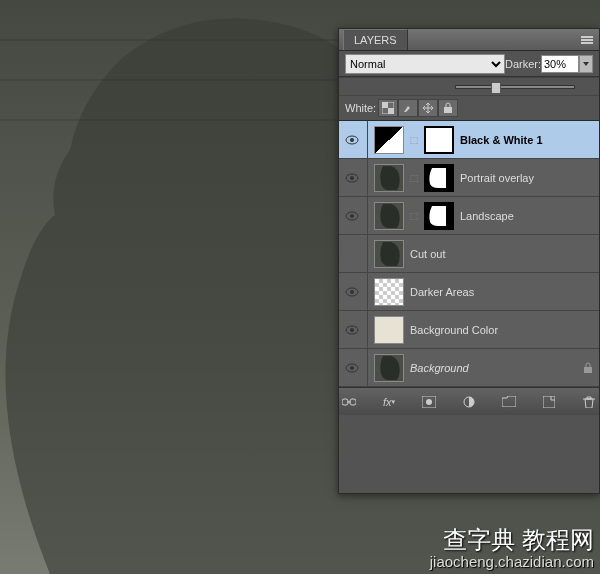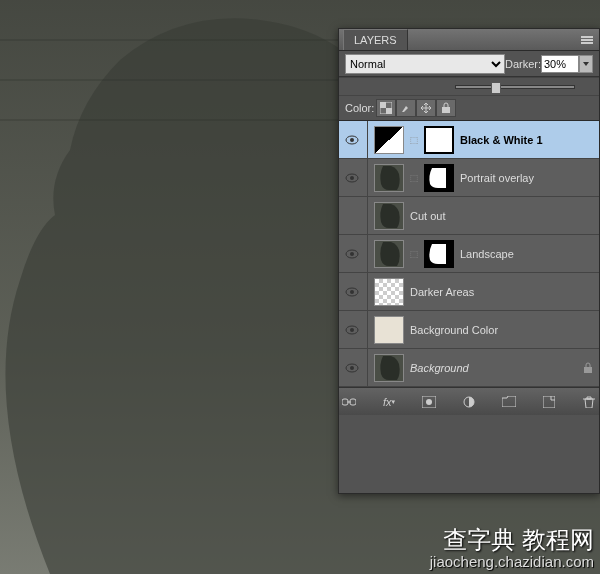--- a/index.html
+++ b/index.html
@@ -85,21 +85,21 @@
     <div class="dropdown-arrow"></div>
   </div>
 
   <div class="row slider-row">
     <div class="slider">
       <div class="slider-thumb"></div>
     </div>
   </div>
 
   <div class="row lock-row">
-    <span class="lock-label">Color:</span>
+    <span class="lock-label">White:</span>
     <div class="lock-btn">
       <svg width="12" height="12">
           <rect width="12" height="12" fill="none" stroke="#ccc"></rect>
           <rect x="0" y="0" width="6" height="6" fill="#ccc"></rect>
           <rect x="6" y="6" width="6" height="6" fill="#ccc"></rect>
         </svg>
     </div>
     <div class="lock-btn">
       <svg width="12" height="12">
           <path d="M2,10 L6,4 L8,6 L4,10 Z" fill="#ccc"></path>
@@ -149,31 +149,20 @@
         <div class="link">⬚</div>
         <div class="thumb mask">
           <svg width="26" height="24">
             <rect width="26" height="24" fill="#000"></rect>
             <path d="M6,2 Q2,10 4,18 Q6,22 12,22 L20,22 L20,2 Z" fill="#fff"></path>
           </svg>
         </div>
         <span class="layer-name" style="">Portrait overlay</span>
       </div>
       <div class="layer">
-        <div class="vis-spacer"></div>
-        <div class="divider"></div>
-        <div class="thumb">
-          <svg width="30" height="28">
-            <rect width="30" height="28" fill="#4a4e46"></rect>
-            <path d="M8,2 Q4,10 6,20 Q8,26 14,26 L22,26 Q26,20 24,10 Q22,4 16,2 Z" fill="#2a2e28"></path>
-          </svg>
-        </div>
-        <span class="layer-name" style="">Cut out</span>
-      </div>
-      <div class="layer">
         <div class="eye">
           <svg viewBox="0 0 14 10">
             <ellipse cx="7" cy="5" rx="6" ry="4" fill="none" stroke="#333"></ellipse>
             <circle cx="7" cy="5" r="2" fill="#333"></circle>
           </svg>
         </div>
         <div class="divider"></div>
         <div class="thumb">
           <svg width="30" height="28">
             <rect width="30" height="28" fill="#4a4e46"></rect>
@@ -183,20 +172,31 @@
         <div class="link">⬚</div>
         <div class="thumb mask">
           <svg width="26" height="24">
             <rect width="26" height="24" fill="#000"></rect>
             <path d="M6,2 Q2,10 4,18 Q6,22 12,22 L20,22 L20,2 Z" fill="#fff"></path>
           </svg>
         </div>
         <span class="layer-name" style="">Landscape</span>
       </div>
       <div class="layer">
+        <div class="vis-spacer"></div>
+        <div class="divider"></div>
+        <div class="thumb">
+          <svg width="30" height="28">
+            <rect width="30" height="28" fill="#4a4e46"></rect>
+            <path d="M8,2 Q4,10 6,20 Q8,26 14,26 L22,26 Q26,20 24,10 Q22,4 16,2 Z" fill="#2a2e28"></path>
+          </svg>
+        </div>
+        <span class="layer-name" style="">Cut out</span>
+      </div>
+      <div class="layer">
         <div class="eye">
           <svg viewBox="0 0 14 10">
             <ellipse cx="7" cy="5" rx="6" ry="4" fill="none" stroke="#333"></ellipse>
             <circle cx="7" cy="5" r="2" fill="#333"></circle>
           </svg>
         </div>
         <div class="divider"></div>
         <div class="thumb checker"></div>
         <span class="layer-name" style="">Darker Areas</span>
       </div>

